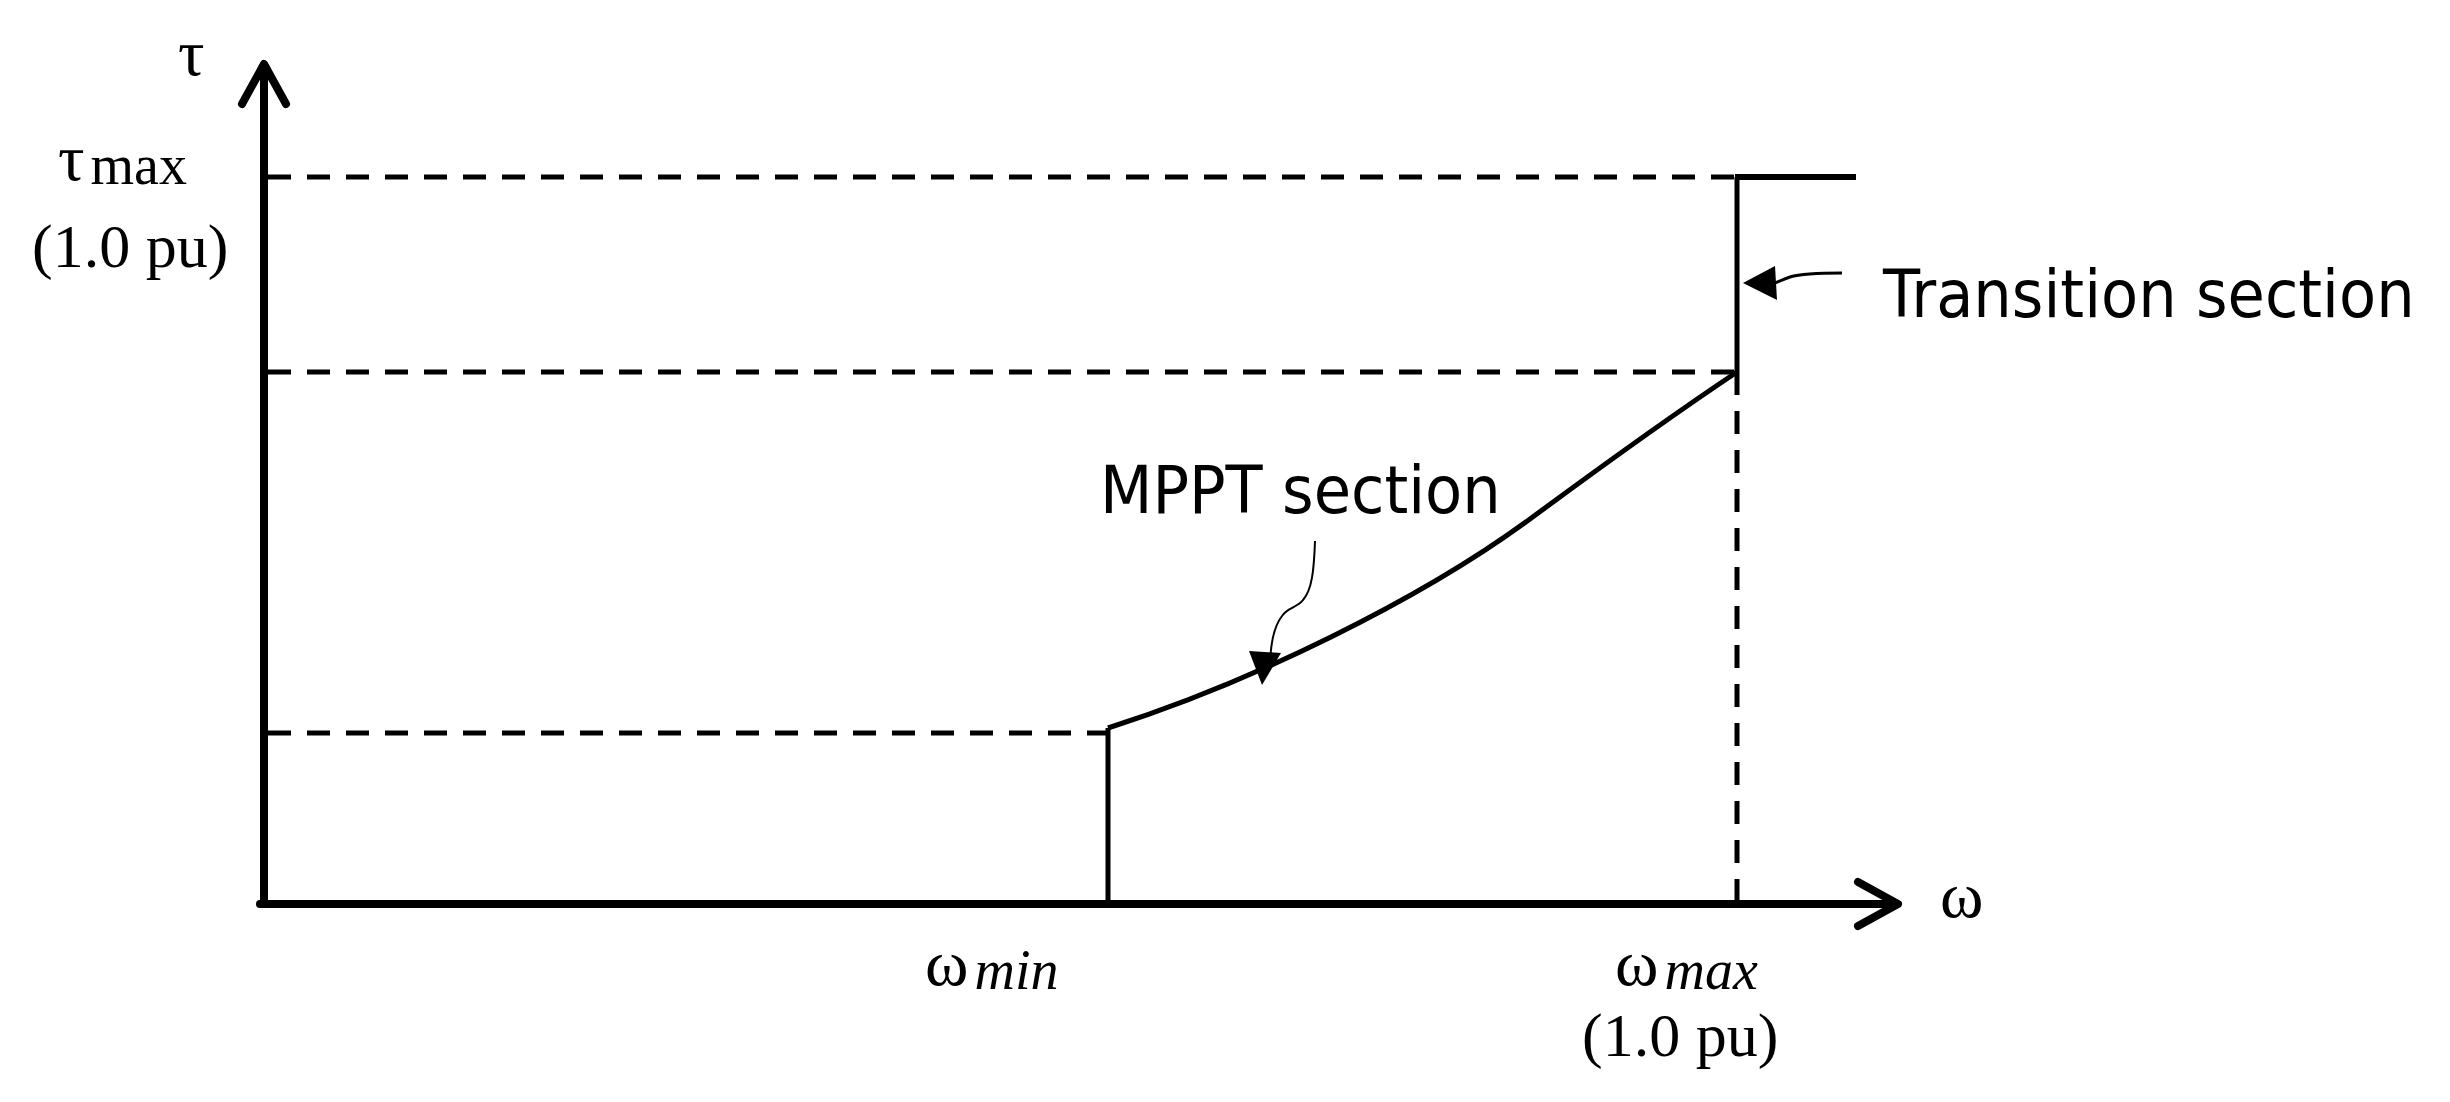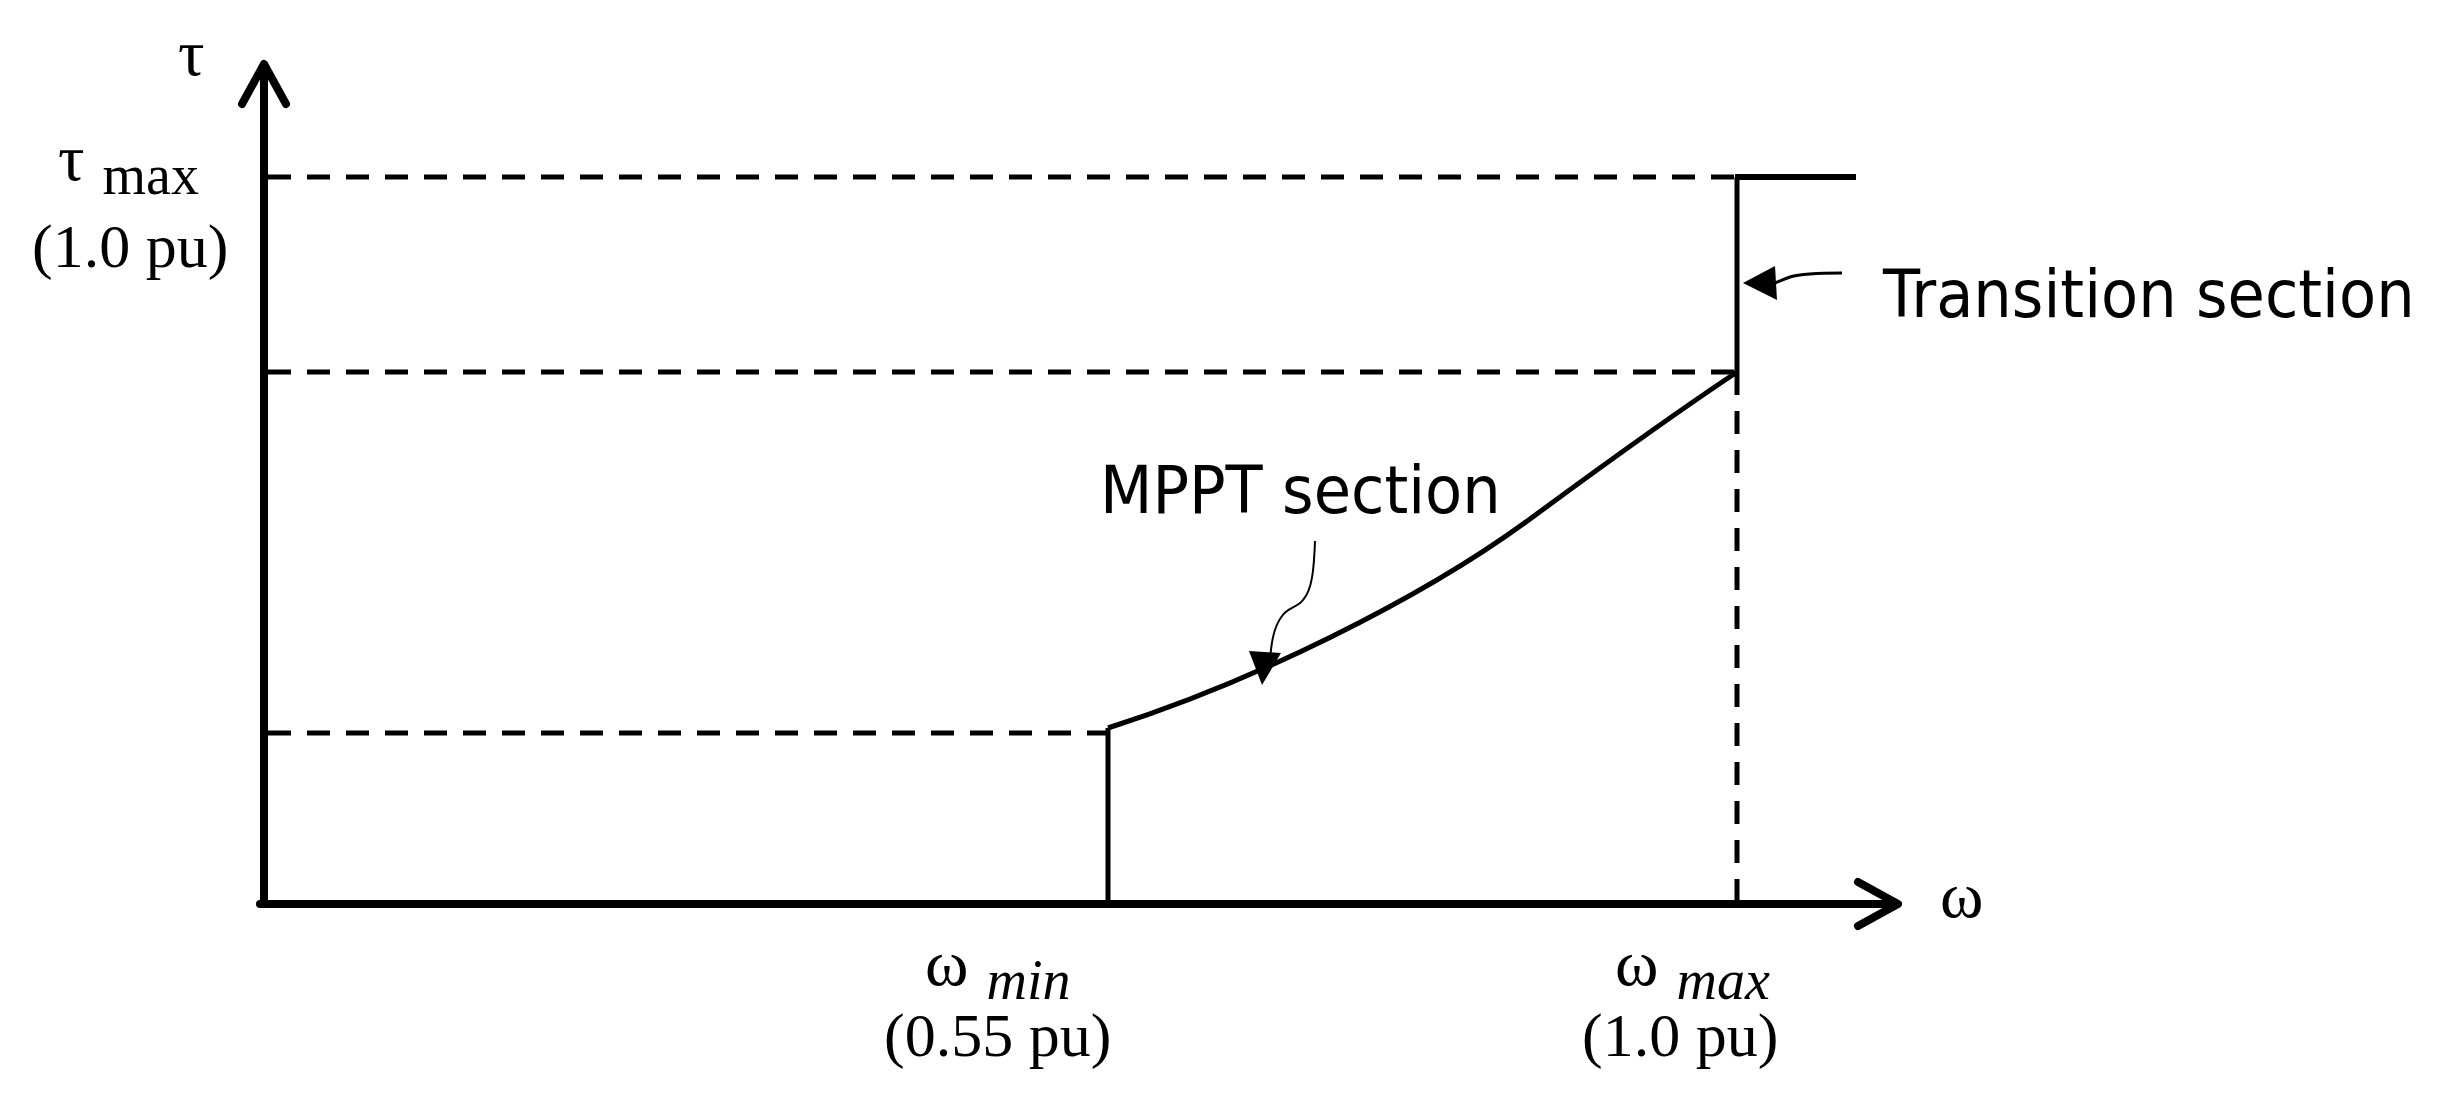--- a/index.html
+++ b/index.html
@@ -32,22 +32,22 @@
       line-height: 1;
     }
     .greek {
       font-family: "Liberation Serif", "DejaVu Serif", serif;
       font-size: 66px;
     }
     .sub {
       font-family: "Liberation Serif", "DejaVu Serif", serif;
       font-size: 56px;
       position: relative;
-      top: 14px;
-      margin-left: 18px;
+      top: 4px;
+      margin-left: 6px;
     }
     .sub.italic { font-style: italic; }
     .pu {
       font-family: "Liberation Serif", "DejaVu Serif", serif;
       font-size: 62px;
     }
     .annot {
       font-family: "DejaVu Sans", "Liberation Sans", sans-serif;
       font-size: 66px;
       letter-spacing: 0px;
@@ -105,21 +105,20 @@
   </div>
   <div class="lbl pu" style="left:32px; top:215px;">(1.0 pu)</div>
 
   <div class="lbl" style="left:1940px; top:862px;">
     <span class="greek">ω</span>
   </div>
 
   <div class="lbl" style="left:925px; top:930px;text-align:right;">
     <span class="greek">ω</span><span class="sub italic">min</span>
   </div>
-  <div class="lbl pu" style="left:884px; top:1004px;">(0.55 pu)</div>
 
   <div class="lbl" style="left:1615px; top:930px;">
     <span class="greek">ω</span><span class="sub italic">max</span>
   </div>
   <div class="lbl pu" style="left:1582px; top:1004px;">(1.0 pu)</div>
 
   <div class="lbl annot" style="left:1100px; top:458px;">MPPT section</div>
   <div class="lbl annot" style="left:1883px; top:262px;">Transition section</div>
 </div>
 

